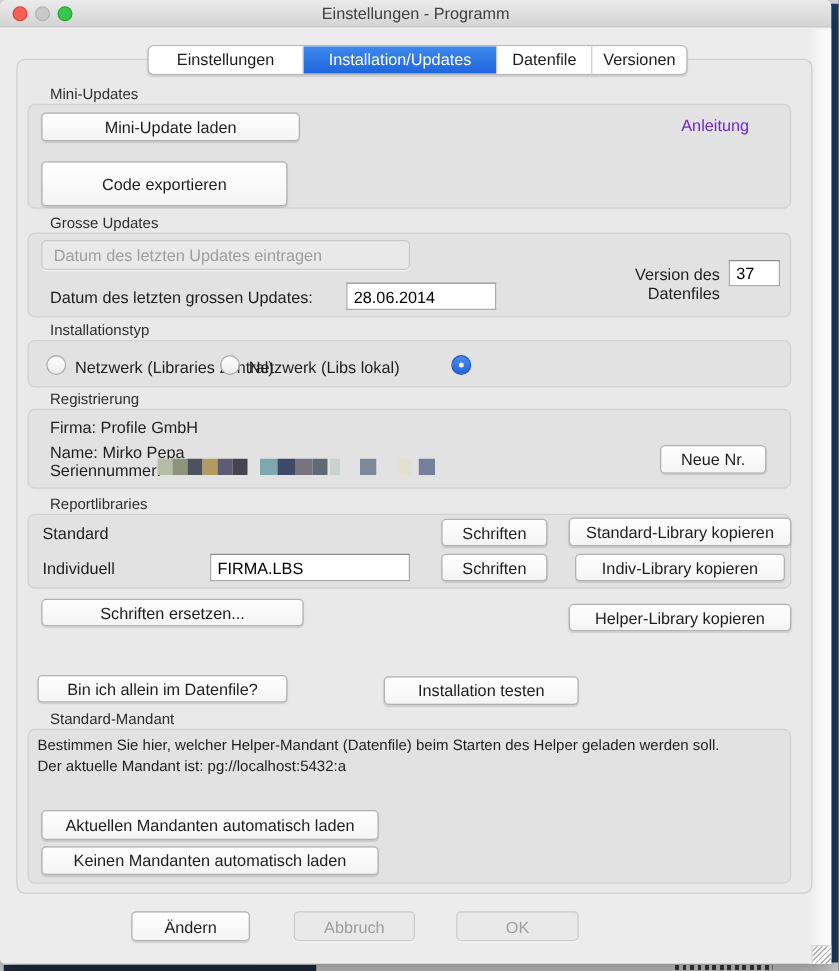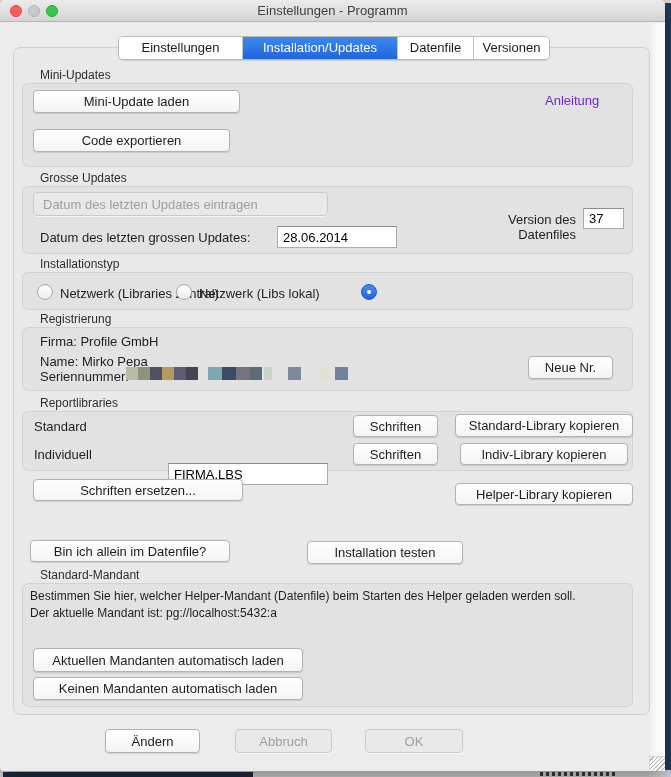--- a/index.html
+++ b/index.html
@@ -110,21 +110,21 @@
       <div class="tab t0">Einstellungen</div>
       <div class="tab t1 selected">Installation/Updates</div>
       <div class="tab t2">Datenfile</div>
       <div class="tab t3">Versionen</div>
     </div>
 
     <div class="group-label" style="left:40px; top:68px;">Mini-Updates</div>
     <div class="group-box" style="top:83px; height:84px;"></div>
     <div class="btn" style="left:33px; top:90px; width:207px; height:23px;">Mini-Update laden</div>
     <div class="link" style="left:545px; top:93px;">Anleitung</div>
-    <div class="btn" style="left:33px; top:129px; width:197px; height:23px;">Code exportieren</div>
+    <div class="btn" style="left:33px; top:129px; width:197px; height:36px;">Code exportieren</div>
 
     <div class="group-label" style="left:40px; top:171px;">Grosse Updates</div>
     <div class="group-box" style="top:186px; height:68px;"></div>
     <div class="btn disabled left-align" style="left:33px; top:192px; width:295px; height:24px;">Datum des letzten Updates eintragen</div>
     <div class="lbl" style="left:448px; top:212px; width:128px; text-align:right;">Version des Datenfiles</div>
     <input class="field" style="left: 583px; top: 208px; width: 41px; height: 21px;" value="37">
     <div class="lbl" style="left:40px; top:230px;">Datum des letzten grossen Updates:</div>
     <input class="field" style="left: 277px; top: 226px; width: 120px; height: 22px;" value="28.06.2014">
 
     <div class="group-label" style="left:40px; top:257px;">Installationstyp</div>
@@ -158,21 +158,21 @@
         <span style="display: inline-block; height: 13px; background: rgb(116, 129, 157); width: 13px; margin-left: 6px;"></span>
       </div>
     <div class="btn" style="left:528px; top:356px; width:85px; height:23px;">Neue Nr.</div>
 
     <div class="group-label" style="left:40px; top:396px;">Reportlibraries</div>
     <div class="group-box" style="top:411px; height:60px;"></div>
     <div class="lbl" style="left:34px; top:419px;">Standard</div>
     <div class="btn" style="left:353px; top:415px; width:85px; height:22px;">Schriften</div>
     <div class="btn" style="left:455px; top:414px; width:178px; height:23px;">Standard-Library kopieren</div>
     <div class="lbl" style="left:34px; top:447px;">Individuell</div>
-    <input class="field" style="left: 168px; top: 443px; width: 160px; height: 22px; margin-top: 20px;" value="FIRMA.LBS">
+    <input class="field" style="left: 168px; top: 443px; width: 160px; height: 22px;" value="FIRMA.LBS">
     <div class="btn" style="left:353px; top:443px; width:85px; height:22px;">Schriften</div>
     <div class="btn" style="left:460px; top:443px; width:168px; height:22px;">Indiv-Library kopieren</div>
 
     <div class="btn" style="left:33px; top:479px; width:210px; height:22px;">Schriften ersetzen...</div>
     <div class="btn" style="left:455px; top:483px; width:178px; height:22px;">Helper-Library kopieren</div>
 
     <div class="btn" style="left:30px; top:540px; width:200px; height:22px;">Bin ich allein im Datenfile?</div>
     <div class="btn" style="left:307px; top:541px; width:156px; height:23px;">Installation testen</div>
 
     <div class="group-label" style="left:40px; top:568px;">Standard-Mandant</div>

